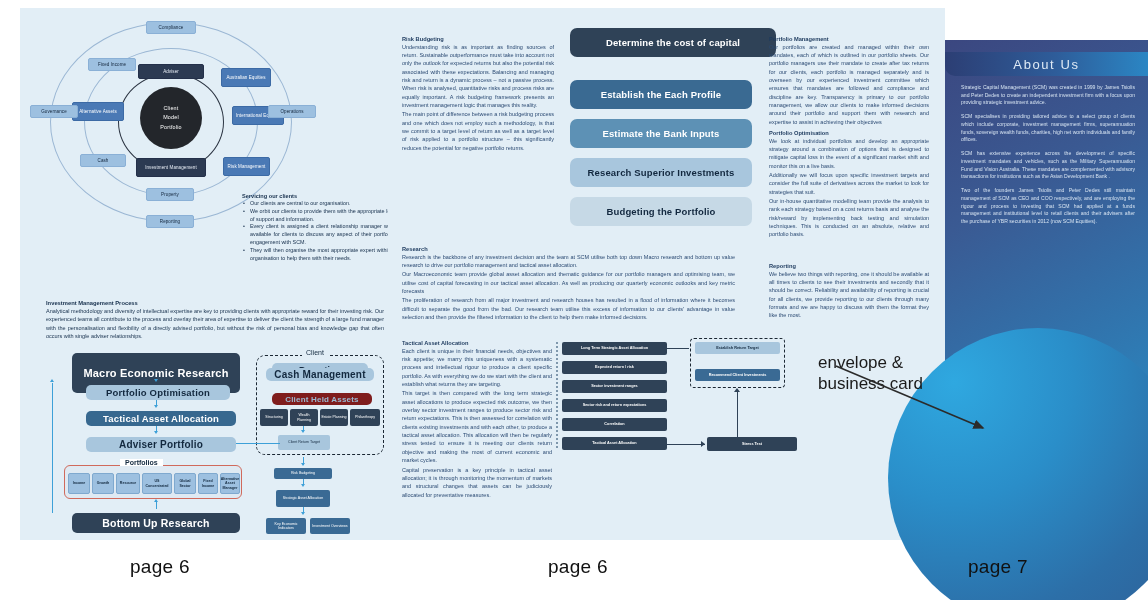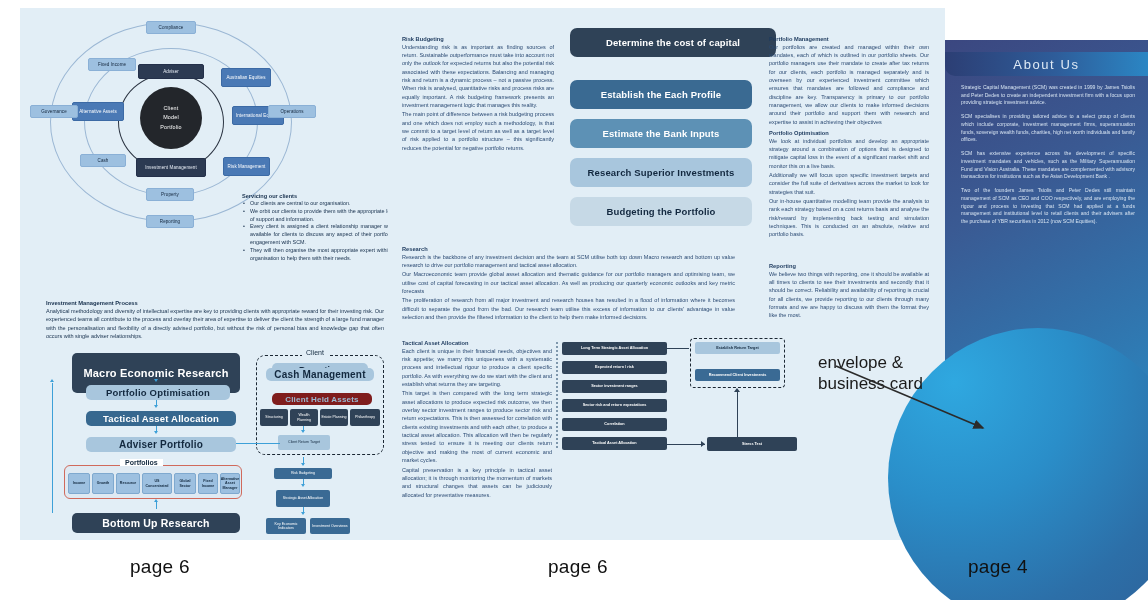--- a/index.html
+++ b/index.html
@@ -353,15 +353,15 @@
     <defs>
       <marker id="ah" markerWidth="8" markerHeight="8" refX="6" refY="3" orient="auto" markerUnits="strokeWidth">
         <path d="M0,0 L7,3 L0,6 z" fill="#2b2b2b"></path>
       </marker>
     </defs>
     <line x1="836" y1="366" x2="983" y2="428" stroke="#2b2b2b" stroke-width="1.6" marker-end="url(#ah)"></line>
   </svg>
 
   <div class="page-caption" id="cap1">page 6</div>
   <div class="page-caption" id="cap2">page 6</div>
-  <div class="page-caption" id="cap3">page 4</div>
+  <div class="page-caption" id="cap3">page 7</div>
 
 </div>
 
 </body></html>

